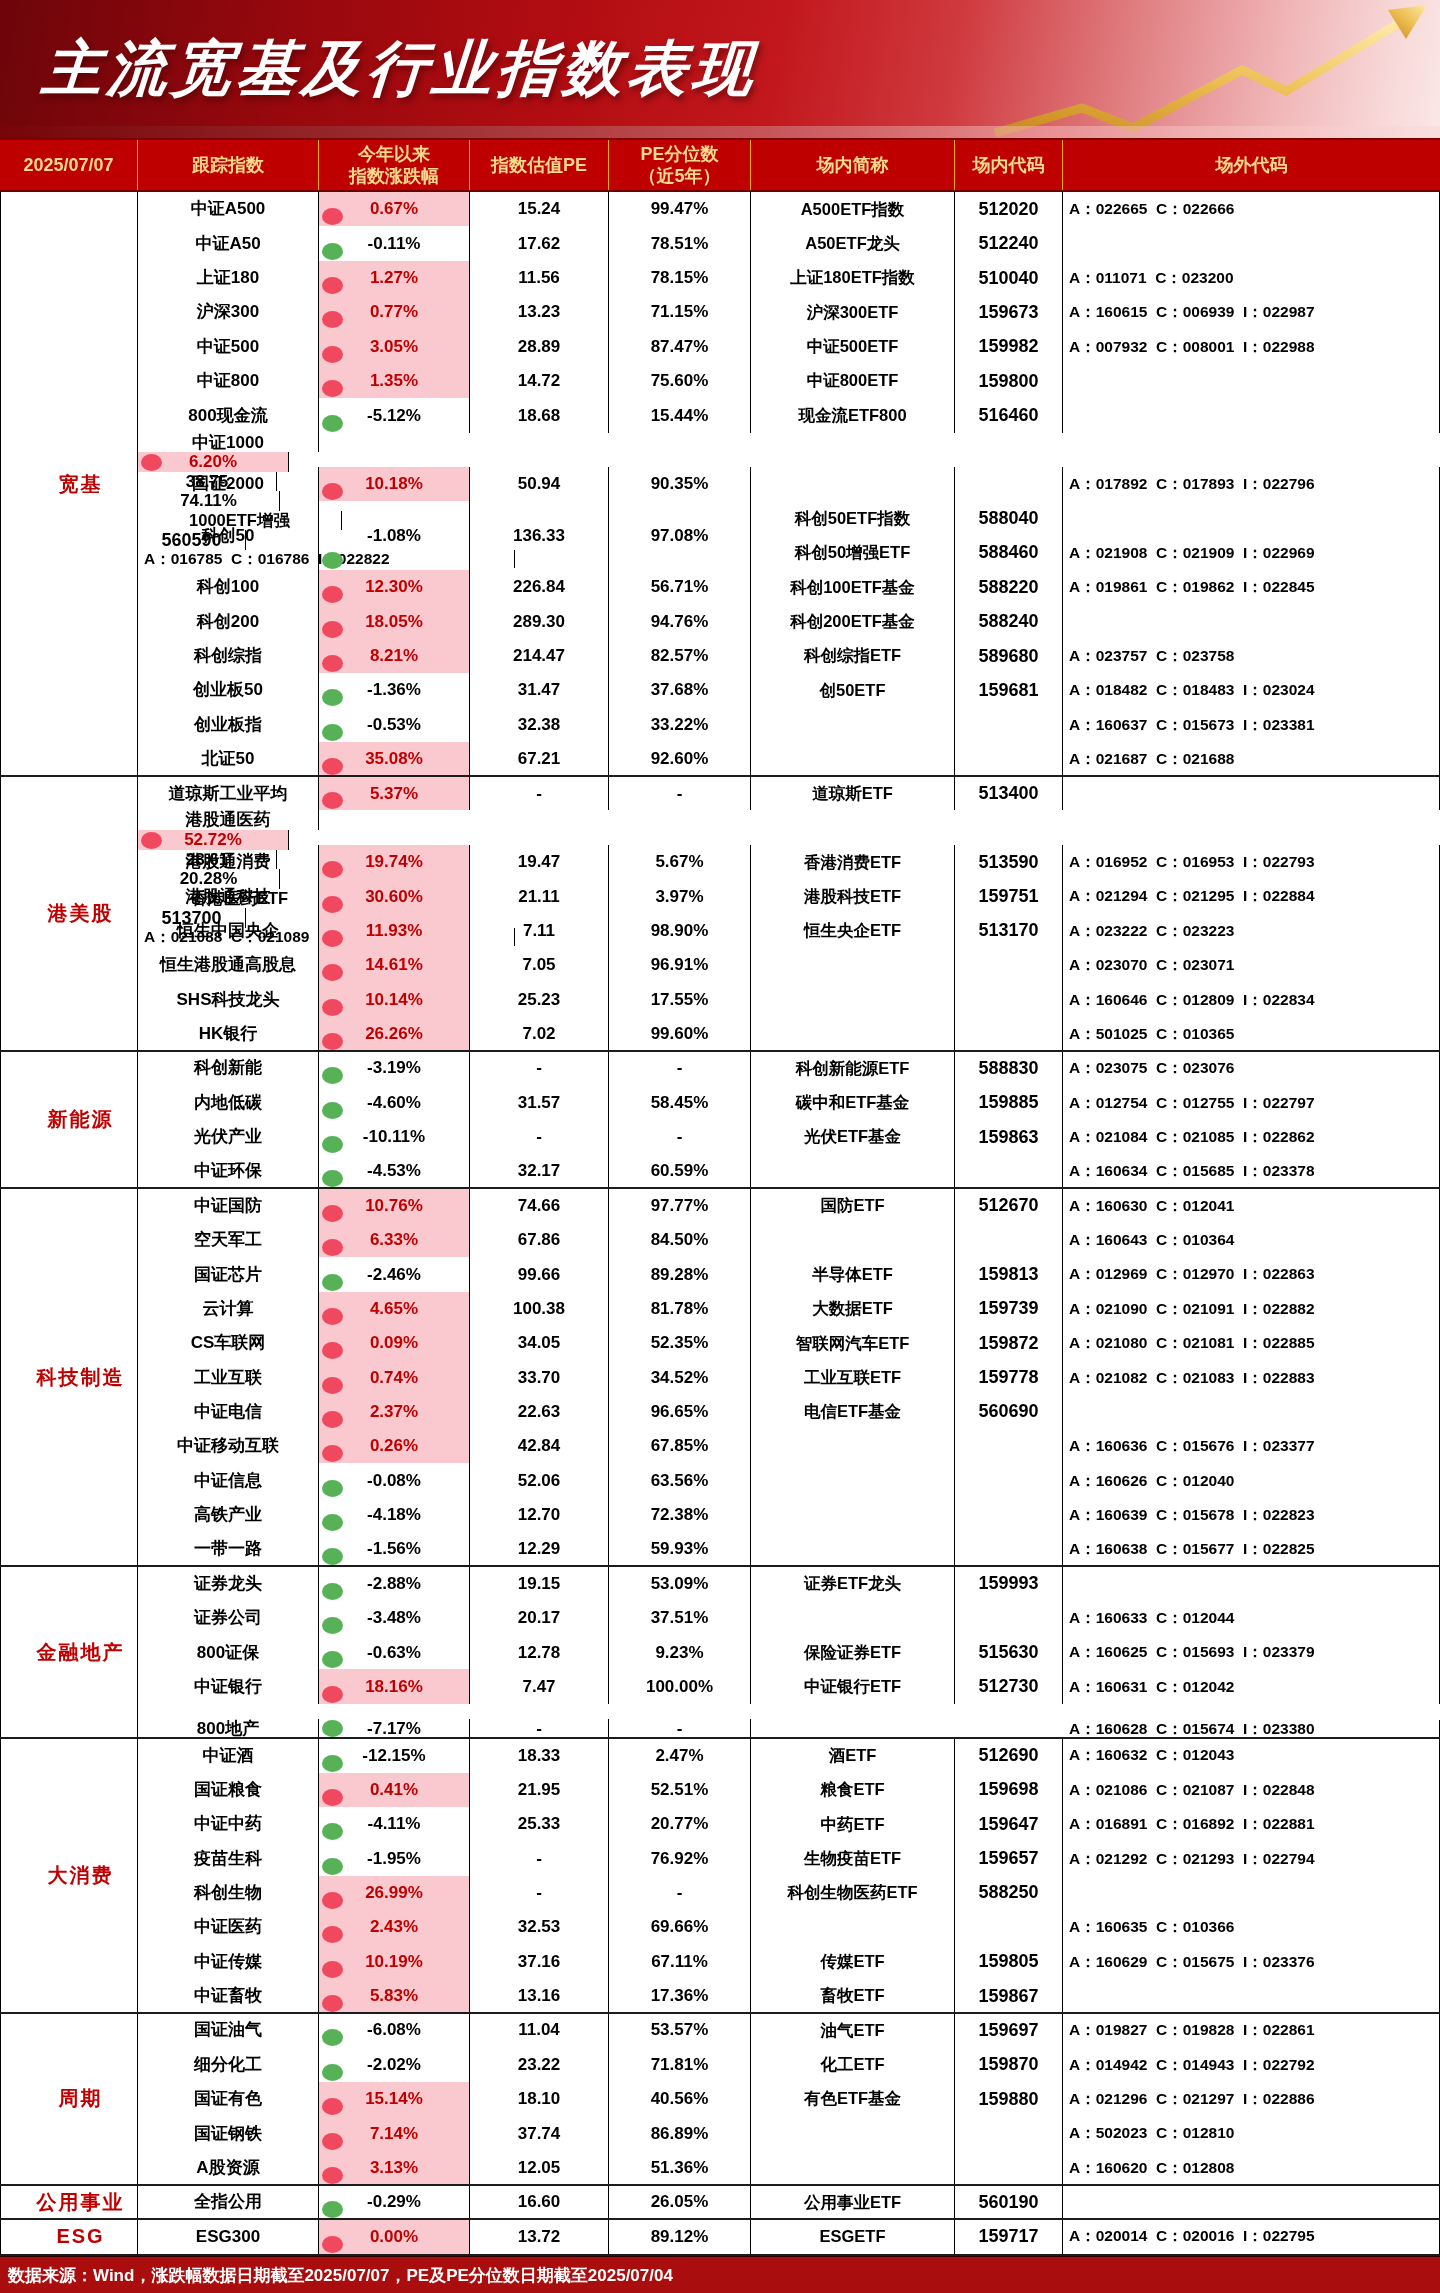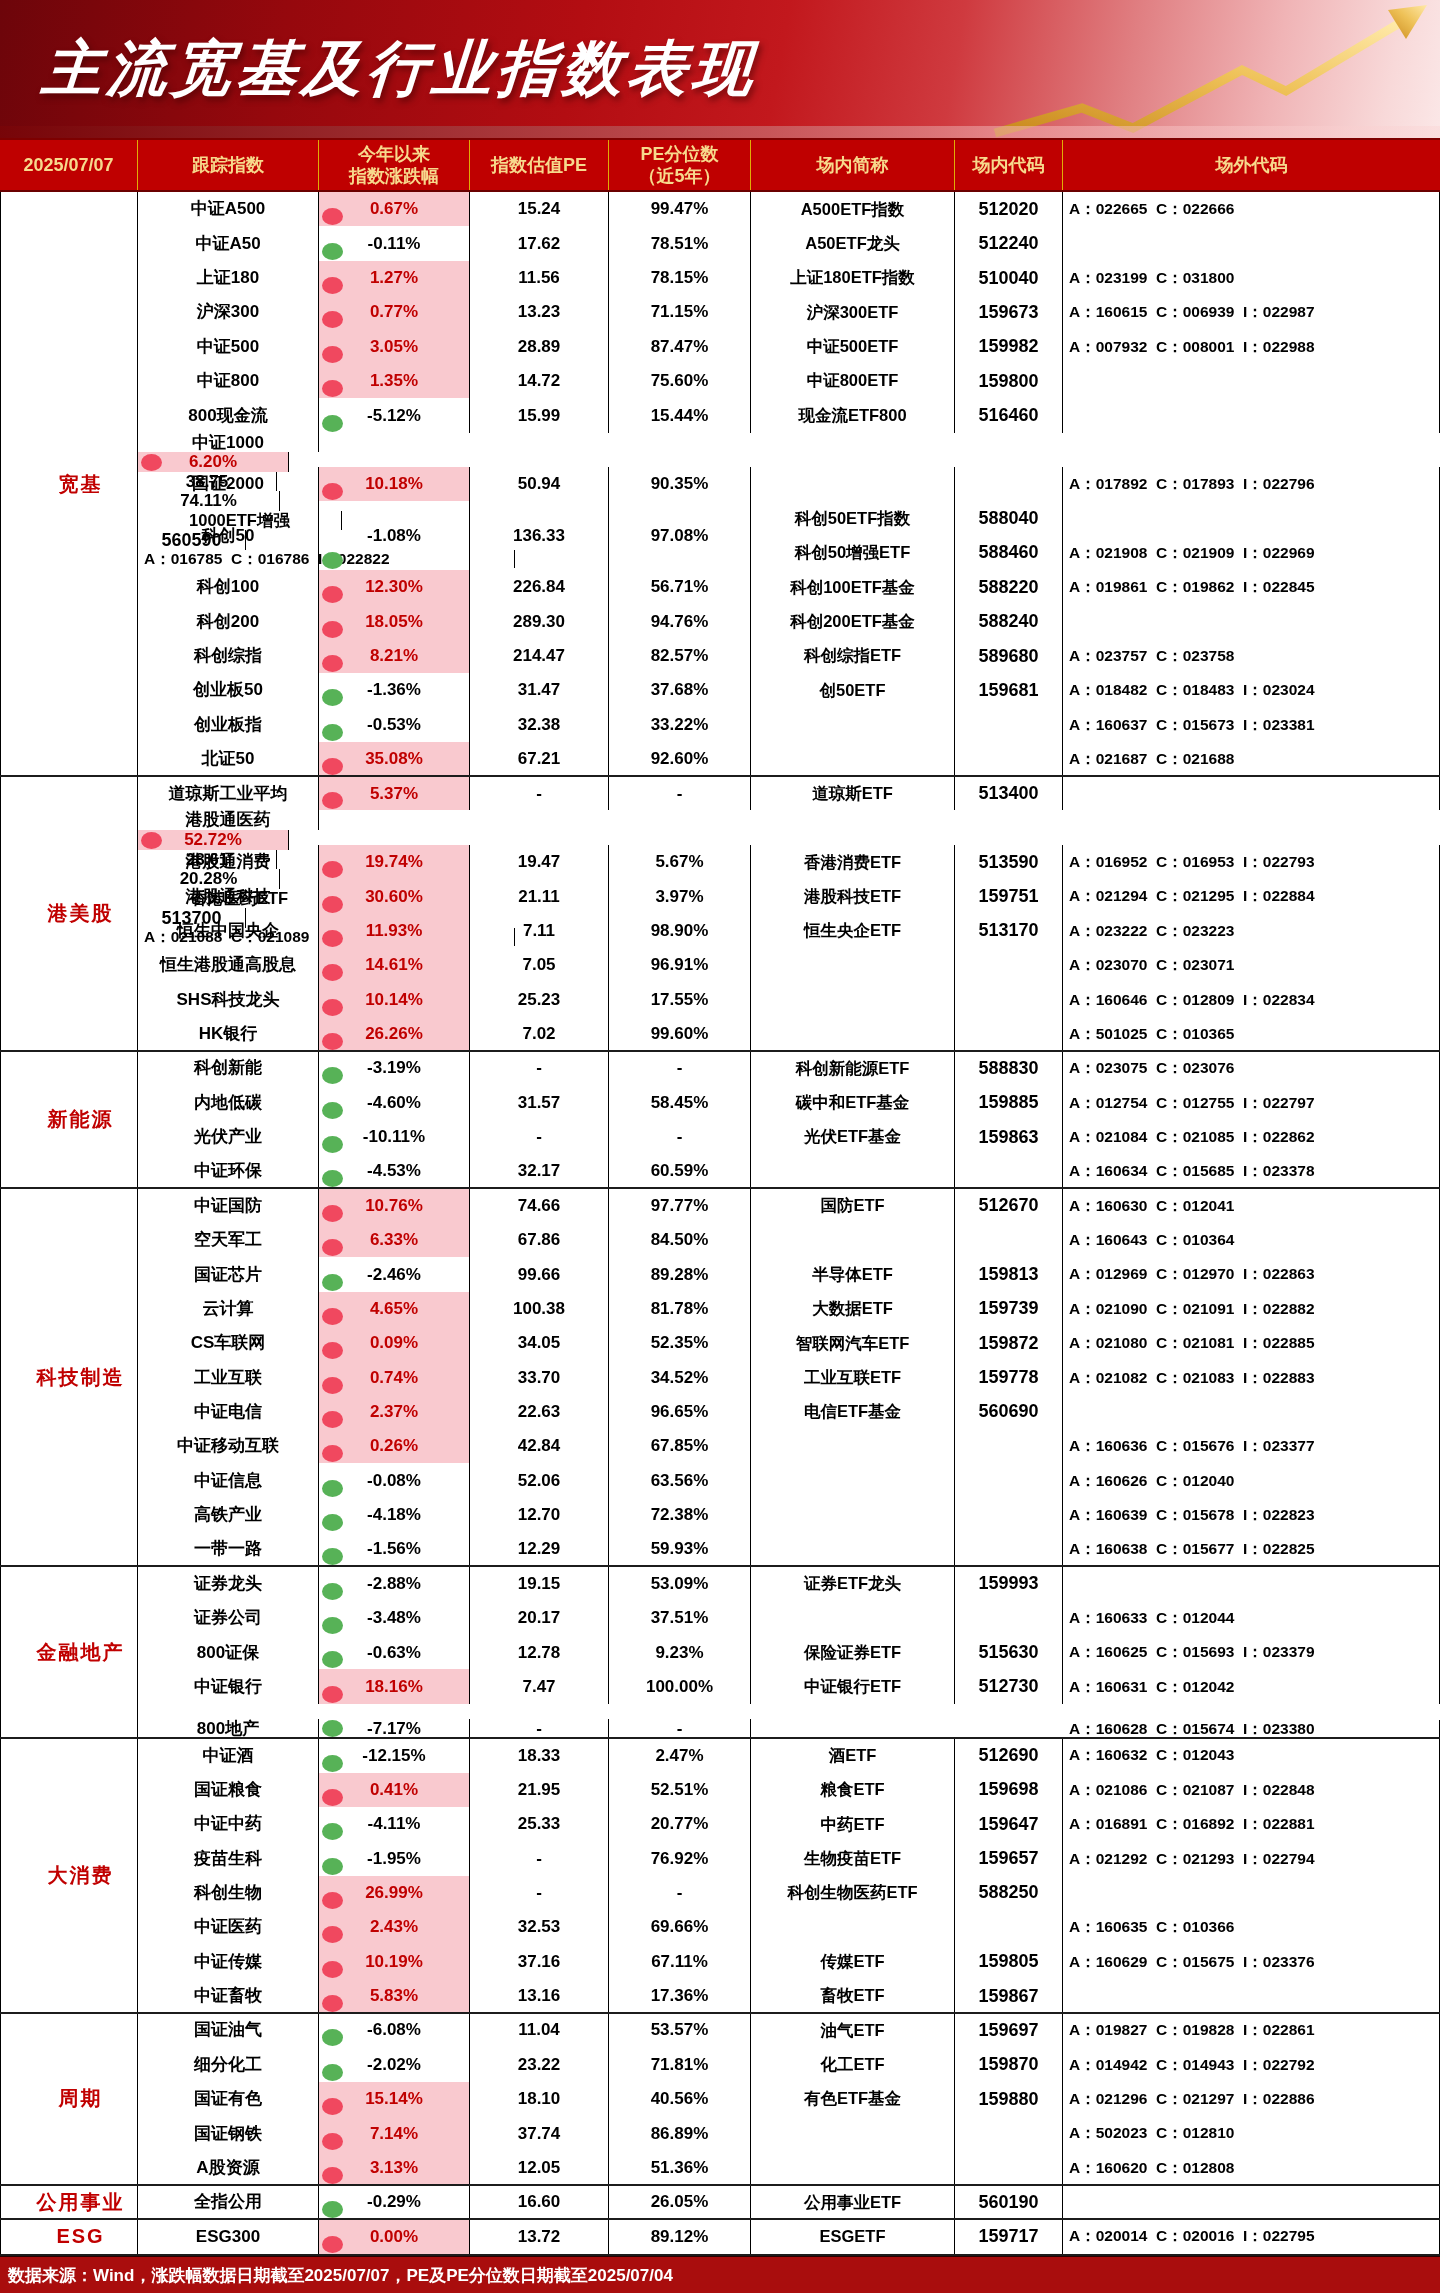--- a/index.html
+++ b/index.html
@@ -177,21 +177,21 @@
             </div>
             <div class="cell w-pct">
               <span class="val">78.15%</span>
             </div>
             <div class="cell w-name name">
               <span class="val">上证180ETF指数</span>
             </div>
             <div class="cell w-code code">
               <span class="val">510040</span>
             </div>
-            <div class="cell w-otc otc"><span class="val">A：023199  C：031800</span></div>
+            <div class="cell w-otc otc"><span class="val">A：011071  C：023200</span></div>
           </div>
           <div class="row" style="height: 34.37px;">
             <div class="cell w-index">
               <span class="val">沪深300</span>
             </div>
             <div class="cell w-chg chg pos">
               <span class="val">0.77%</span>
               <span class="dot up"></span>
             </div>
             <div class="cell w-pe">
@@ -254,21 +254,21 @@
           </div>
           <div class="row" style="height: 34.37px;">
             <div class="cell w-index">
               <span class="val">800现金流</span>
             </div>
             <div class="cell w-chg chg neg">
               <span class="val">-5.12%</span>
               <span class="dot down"></span>
             </div>
             <div class="cell w-pe">
-              <span class="val">15.99</span>
+              <span class="val">18.68</span>
             </div>
             <div class="cell w-pct">
               <span class="val">15.44%</span>
             </div>
             <div class="cell w-name name">
               <span class="val">现金流ETF800</span>
             </div>
             <div class="cell w-code code">
               <span class="val">516460</span>
             </div>

